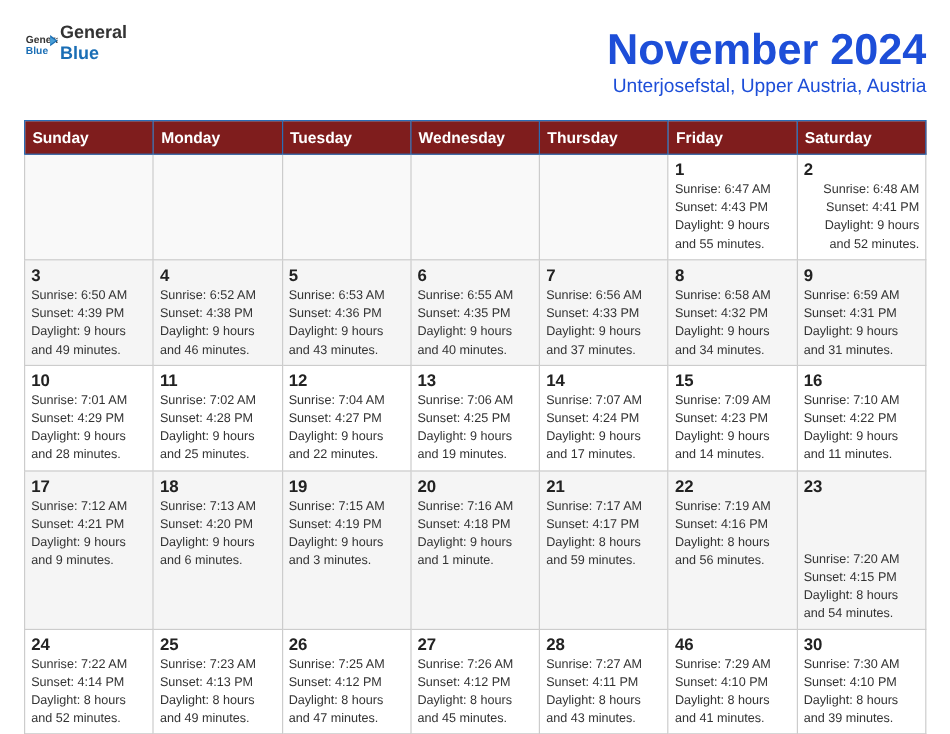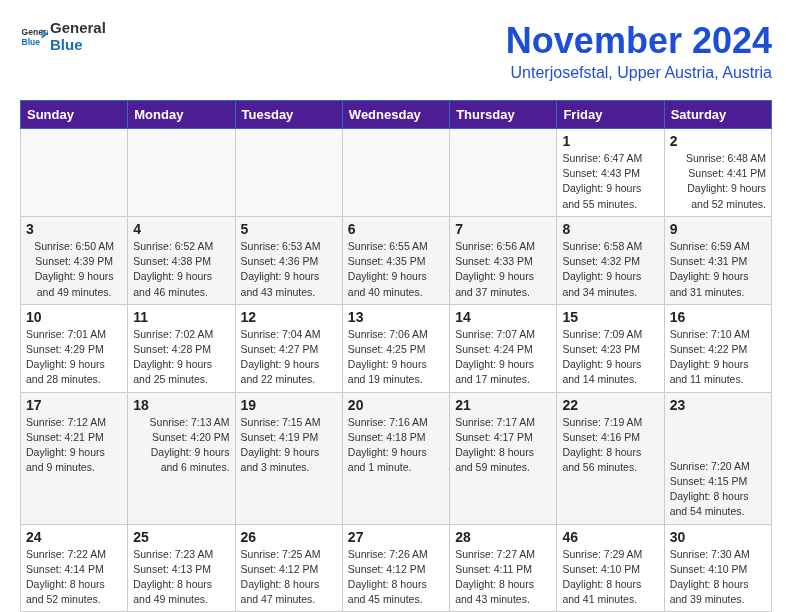--- a/index.html
+++ b/index.html
@@ -38,21 +38,21 @@
       justify-content: space-between;
       align-items: flex-start;
       margin-bottom: 8px;
     }
     table {
       width: 100%;
       border-collapse: collapse;
       font-size: 11px;
     }
     thead tr th {
-      background-color: #4c1d95;
+      background-color: #7f1d1d;
       color: white;
       text-align: left;
       padding: 6px 6px;
       font-size: 13px;
       font-weight: bold;
       border: 1px solid #2a6db5;
     }
     tbody tr td {
       border: 1px solid #ccc;
       vertical-align: top;
@@ -130,21 +130,21 @@
         <td>
           <span class="day-num">2</span>
           <div class="day-info" style="white-space: pre-line; text-align: right;">Sunrise: 6:48 AM
 Sunset: 4:41 PM
 Daylight: 9 hours and 52 minutes.</div>
         </td>
       </tr>
       <tr>
         <td>
           <span class="day-num">3</span>
-          <div class="day-info" style="white-space: pre-line; text-align: center;">Sunrise: 6:50 AM
+          <div class="day-info" style="white-space: pre-line;">Sunrise: 6:50 AM
 Sunset: 4:39 PM
 Daylight: 9 hours and 49 minutes.</div>
         </td>
         <td>
           <span class="day-num">4</span>
           <div class="day-info" style="white-space: pre-line;">Sunrise: 6:52 AM
 Sunset: 4:38 PM
 Daylight: 9 hours and 46 minutes.</div>
         </td>
         <td>
@@ -224,21 +224,21 @@
       </tr>
       <tr>
         <td>
           <span class="day-num">17</span>
           <div class="day-info" style="white-space: pre-line;">Sunrise: 7:12 AM
 Sunset: 4:21 PM
 Daylight: 9 hours and 9 minutes.</div>
         </td>
         <td>
           <span class="day-num">18</span>
-          <div class="day-info" style="white-space: pre-line; text-align: right;">Sunrise: 7:13 AM
+          <div class="day-info" style="white-space: pre-line;">Sunrise: 7:13 AM
 Sunset: 4:20 PM
 Daylight: 9 hours and 6 minutes.</div>
         </td>
         <td>
           <span class="day-num">19</span>
           <div class="day-info" style="white-space: pre-line;">Sunrise: 7:15 AM
 Sunset: 4:19 PM
 Daylight: 9 hours and 3 minutes.</div>
         </td>
         <td>

